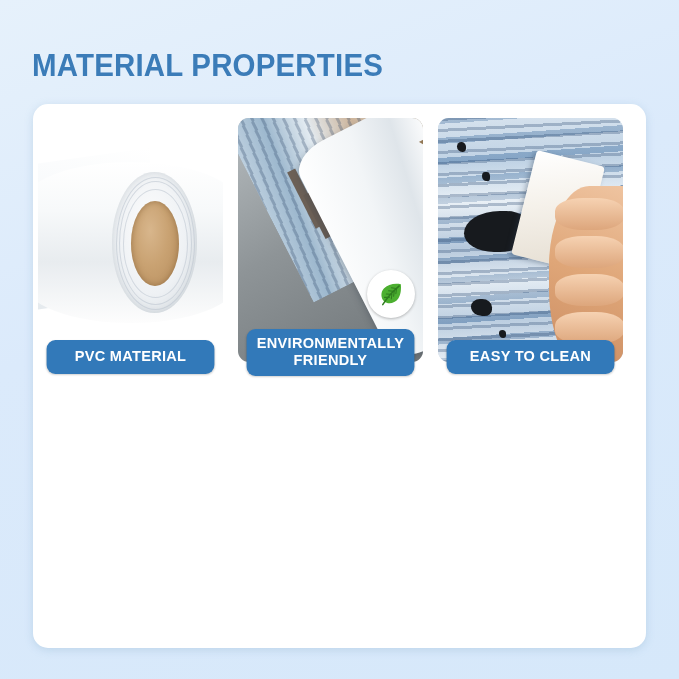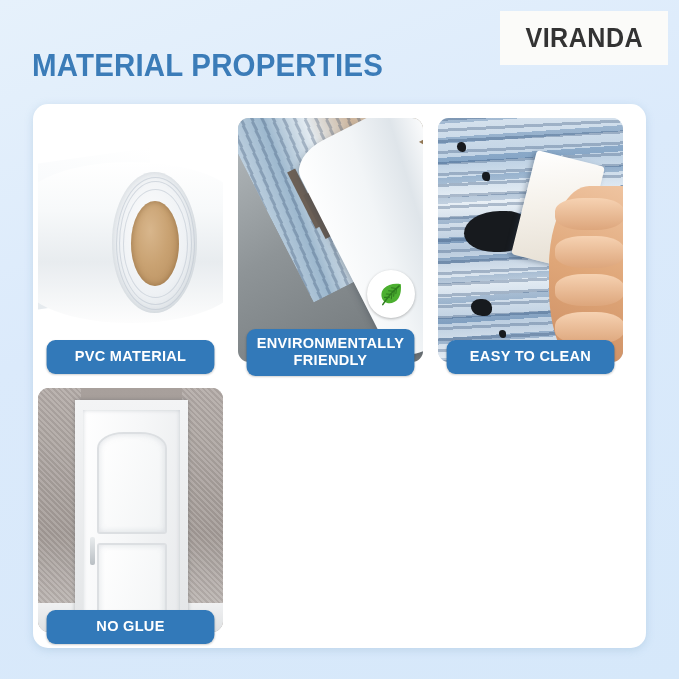--- a/index.html
+++ b/index.html
@@ -267,23 +267,20 @@
   .p6 .baseboard{
     position:absolute;left:0;right:0;bottom:0;height:12%;
     background:linear-gradient(180deg,#f0f1f2,#dfe1e3);
   }
 </style>
 </head>
 <body>
 
 <div id="infographic">
 
-  <div class="logo-box">
-    <span class="logo-text">VIRANDA</span>
-  </div>
 
   <div class="title">MATERIAL PROPERTIES</div>
 
   <div class="card"></div>
 
   <div class="grid">
 
     <div class="cell">
       <div class="photo p1">
         <div class="roll-sheet"></div>
@@ -344,29 +341,15 @@
         <div class="hand">
             <i></i>
             <i></i>
             <i></i>
             <i></i>
           </div>
       </div>
       <div class="label">EASY TO CLEAN</div>
     </div>
 
-    <div class="cell">
-      <div class="photo p6">
-        <div class="wall-l"></div>
-        <div class="wall-r"></div>
-        <div class="baseboard"></div>
-        <div class="frame"></div>
-        <div class="door">
-          <div class="panel panel-top"></div>
-          <div class="panel panel-bot"></div>
-          <div class="handle"></div>
-        </div>
-      </div>
-      <div class="label">NO GLUE</div>
-    </div>
 
   </div>
 </div>
 
 </body></html>

